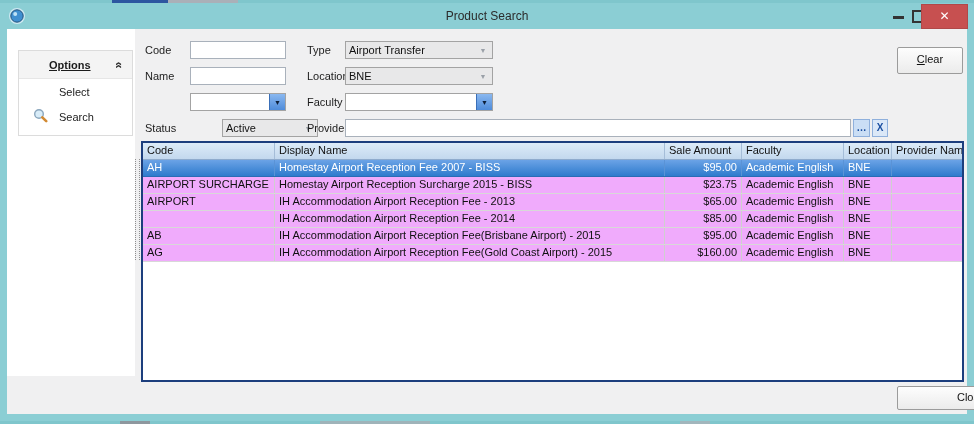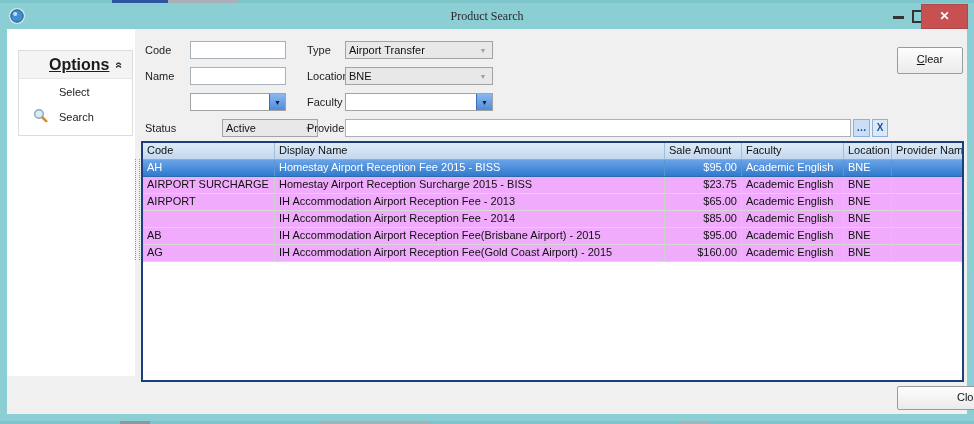--- a/index.html
+++ b/index.html
@@ -13,35 +13,35 @@
   .bg-art{position:absolute;}
   .art-top-blue{left:112px;top:0;width:56px;height:4px;background:#2d56a0;}
   .art-top-gray{left:168px;top:0;width:70px;height:4px;background:#aab0b8;}
   .art-bot{top:421px;height:3px;background:#8e979e;}
   .art-bot1{left:120px;width:30px;}
   .art-bot2{left:320px;width:110px;background:#9fb3b9;}
   .art-bot3{left:680px;width:30px;background:#a2b6bc;}
 
   
   .win{position:absolute;left:0;top:3px;width:974px;height:418px;background:#8bced4;}
-  .titlebar{position:absolute;left:0;top:0;width:100%;height:26px;font-family:Liberation Serif, serif;}
+  .titlebar{position:absolute;left:0;top:0;width:100%;height:26px;}
   .app-icon{position:absolute;left:8px;top:4px;width:18px;height:18px;}
   .title{position:absolute;left:0;right:0;top:6px;text-align:center;font-size:12px;color:#2b2b2b;}
   .btn-min{position:absolute;right:70px;top:13px;width:11px;height:3px;background:#333;}
   .btn-max{position:absolute;right:48px;top:7px;width:10px;height:9px;border:2px solid #333;background:transparent;}
   .btn-close{position:absolute;right:6px;top:1px;width:45px;height:23px;background:#c75050;border:1px solid #b04848;
     color:#fff;font-size:12px;font-weight:bold;text-align:center;line-height:22px;}
 
   .content{position:absolute;left:7px;top:26px;width:960px;height:385px;background:#f0f0f1;}
 
   
   .sidebar{position:absolute;left:0;top:0;width:128px;height:347px;background:#ffffff;}
   .options-box{position:absolute;left:11px;top:21px;width:115px;height:86px;background:#fff;border:1px solid #dcdcdc;box-sizing:border-box;}
   .options-header{height:27px;background:#f4f4f4;border-bottom:1px solid #e6e6e6;display:flex;align-items:center;}
-  .options-title{font-weight:bold;font-size:16px;color:#1c1c1c;padding-left:30px;text-decoration:underline;}
+  .options-title{font-weight:bold;font-size:11px;color:#1c1c1c;padding-left:30px;text-decoration:underline;}
   .chevron{margin-left:auto;margin-right:9px;font-size:12px;color:#333;transform:rotate(90deg);font-weight:bold;}
   .option-item{position:relative;height:25px;display:flex;align-items:center;padding-left:40px;font-size:11px;color:#222;cursor:default;}
   .option-item .mag{position:absolute;left:14px;top:4px;}
 
   
   .fld-label{position:absolute;font-size:11px;color:#1c1c1c;}
   .tb{position:absolute;height:18px;background:#fff;border:1px solid #a9b1bb;box-sizing:border-box;
       font-size:11px;padding:1px 3px;font-family:inherit;color:#111;outline:none;}
   .dd{position:absolute;height:18px;background:#fff;border:1px solid #a3a3a3;box-sizing:border-box;font-size:11px;}
   .dd .val{position:absolute;left:3px;top:2px;right:17px;white-space:nowrap;overflow:hidden;color:#111;}
@@ -175,21 +175,21 @@
         <div class="gh-cell col-code">Code</div>
         <div class="gh-cell col-display">Display Name</div>
         <div class="gh-cell col-amount">Sale Amount</div>
         <div class="gh-cell col-faculty">Faculty</div>
         <div class="gh-cell col-location">Location</div>
         <div class="gh-cell col-provider">Provider Name</div>
       </div>
       <div>
           <div class="grid-row selected">
     <div class="gr-cell col-code">AH</div>
-    <div class="gr-cell col-display">Homestay Airport Reception Fee 2015 - BISS</div>
+    <div class="gr-cell col-display">Homestay Airport Reception Fee 2007 - BISS</div>
     <div class="gr-cell col-amount cell-amount">$95.00</div>
     <div class="gr-cell col-faculty">Academic English</div>
     <div class="gr-cell col-location">BNE</div>
     <div class="gr-cell col-provider"></div>
   </div>
           <div class="grid-row">
     <div class="gr-cell col-code">AIRPORT SURCHARGE</div>
     <div class="gr-cell col-display">Homestay Airport Reception Surcharge 2015 - BISS</div>
     <div class="gr-cell col-amount cell-amount">$23.75</div>
     <div class="gr-cell col-faculty">Academic English</div>

